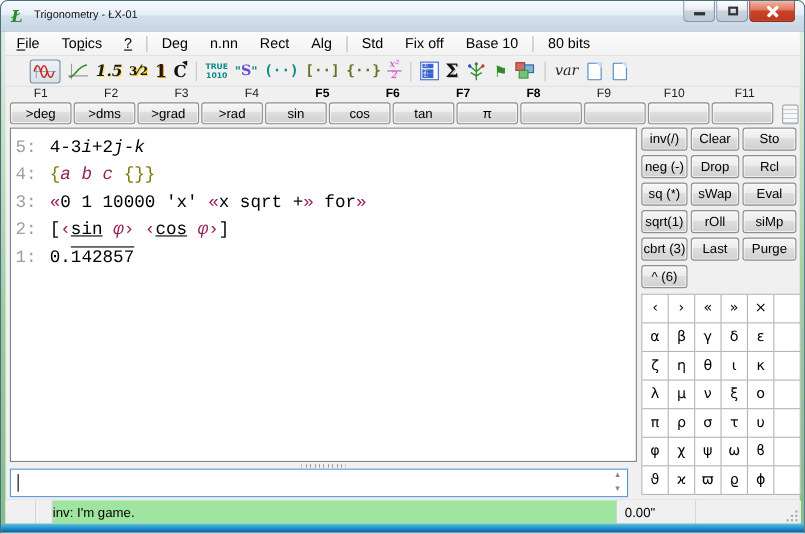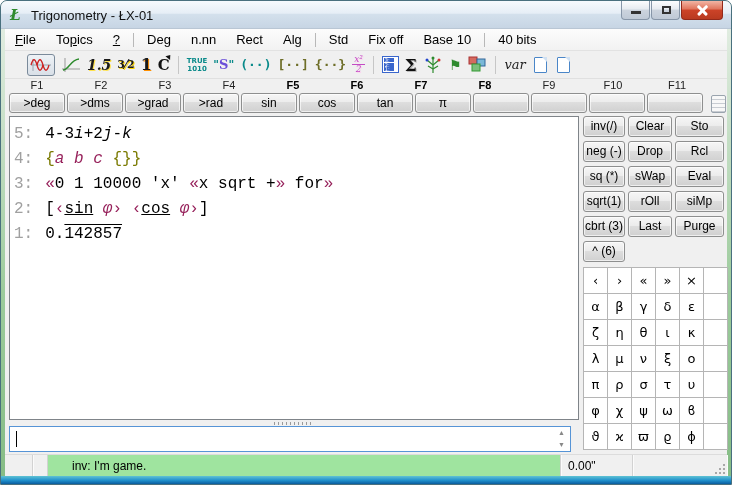--- a/index.html
+++ b/index.html
@@ -5,21 +5,21 @@
   * { margin:0; padding:0; box-sizing:border-box; }
   body { background:#fff; font-family:"Liberation Sans", sans-serif; }
   .win { position:relative; width:732px; height:485px;
          background:linear-gradient(180deg,#e8f0e8 0%,#c2ddc2 30%,#9ccb9c 60%,#85bc85 100%);
          border:1px solid #49707e; border-radius:7px 7px 0 0; overflow:hidden; }
   
   .titlebar { position:absolute; left:0; top:0; right:0; height:28px;
               background:linear-gradient(180deg,#f6fafd 0%,#e6eef6 45%,#d3e0ec 50%,#c7d5e4 100%);
               border-radius:6px 6px 0 0; border-bottom:1px solid #b9c6d4; }
   .logo { position:absolute; left:9px; top:5px; font:bold italic 15px "DejaVu Serif", serif; color:#2e8b2e; }
-  .title { position:absolute; left:30px; top:7px; font-size:13px; color:#111; }
+  .title { position:absolute; left:30px; top:7px; font-size:10px; color:#111; }
   .winbtns { position:absolute; right:8px; top:0; display:flex; }
   .wbtn { width:29px; height:19px; border:1px solid #8796a8; border-top:none; border-radius:0 0 4px 4px;
           background:linear-gradient(180deg,#fdfdfe 0%,#e7ebf0 45%,#ccd4de 50%,#bfc9d6 100%);
           position:relative; margin-left:1px; }
   .wbtn.close { width:42px; border-color:#93291a;
           background:linear-gradient(180deg,#f2b5a4 0%,#e0745c 45%,#cc4328 50%,#b93a20 100%); }
   .glyph-min { position:absolute; left:9px; bottom:5px; width:10px; height:3px; background:#333; }
   .glyph-restore { position:absolute; left:10px; top:5px; width:9px; height:8px; border:2px solid #333; background:transparent; }
   .glyph-x1,.glyph-x2 { position:absolute; left:14px; top:8px; width:13px; height:2.5px; background:#fff; border-radius:1px; }
   .glyph-x1 { transform:rotate(45deg);} .glyph-x2 { transform:rotate(-45deg);}
@@ -96,21 +96,21 @@
   .greek { position:absolute; left:0; top:151px; width:145px;
            display:grid; grid-template-columns:repeat(6,24px); grid-auto-rows:26px;
            border-top:1px solid #b5b5b5; border-left:1px solid #b5b5b5; background:#fff; }
   .gcell { border-right:1px solid #b5b5b5; border-bottom:1px solid #b5b5b5;
            font:13px "DejaVu Sans", sans-serif; color:#000; display:flex; align-items:center; justify-content:center; }
   
   .statusbar { position:absolute; left:0; right:0; bottom:0; height:22px; background:#f0f0f0;
                border-top:1px solid #dcdcdc; display:flex; align-items:stretch; font-size:12px; color:#000; }
   .seg { border-right:1px solid #d2d2d2; box-shadow:1px 0 0 #fbfbfb; display:flex; align-items:center; }
   .seg.s1 { width:28px; } .seg.s2 { width:15px; }
-  .seg.green { width:513px; background:#9fe49f; padding-left:24px; }
+  .seg.green { width:513px; background:#9fe49f; }
   .seg.ruler { width:72px; padding-left:7px; }
   .seg.rest { flex:1; border-right:none; position:relative; }
   .grip { position:absolute; right:2px; bottom:2px; width:10px; height:10px; }
   .grip i { position:absolute; width:2px; height:2px; background:#a8a8a8; }
   .grip i:nth-child(1){ right:0; bottom:0; } .grip i:nth-child(2){ right:4px; bottom:0; }
   .grip i:nth-child(3){ right:0; bottom:4px; } .grip i:nth-child(4){ right:8px; bottom:0; }
   .grip i:nth-child(5){ right:0; bottom:8px; } .grip i:nth-child(6){ right:4px; bottom:4px; }
 </style>
 </head>
 <body>
@@ -142,21 +142,21 @@
       <span class="msep"></span>
       <span class="mi">Deg</span>
       <span class="mi">n.nn</span>
       <span class="mi">Rect</span>
       <span class="mi">Alg</span>
       <span class="msep"></span>
       <span class="mi">Std</span>
       <span class="mi">Fix off</span>
       <span class="mi">Base 10</span>
       <span class="msep"></span>
-      <span class="mi">40 bits</span>
+      <span class="mi">80 bits</span>
     </div>
 
     <div class="toolbar">
       <span class="tb toggled">
         <svg width="22" height="16">
           <line x1="1" y1="8" x2="21" y2="8" stroke="#9aa4ae"></line>
             <line x1="3" y1="2" x2="3" y2="14" stroke="#9aa4ae"></line>
           <path d="M1,8 C3,1 5,1 7,8 C9,15 11,15 13,8" stroke="#cc2222" fill="none" stroke-width="1.3"></path>
           <path d="M7,8 C9,1 11,1 13,8 C15,15 17,15 19,8" stroke="#cc2222" fill="none" stroke-width="1.3"></path>
         </svg>

